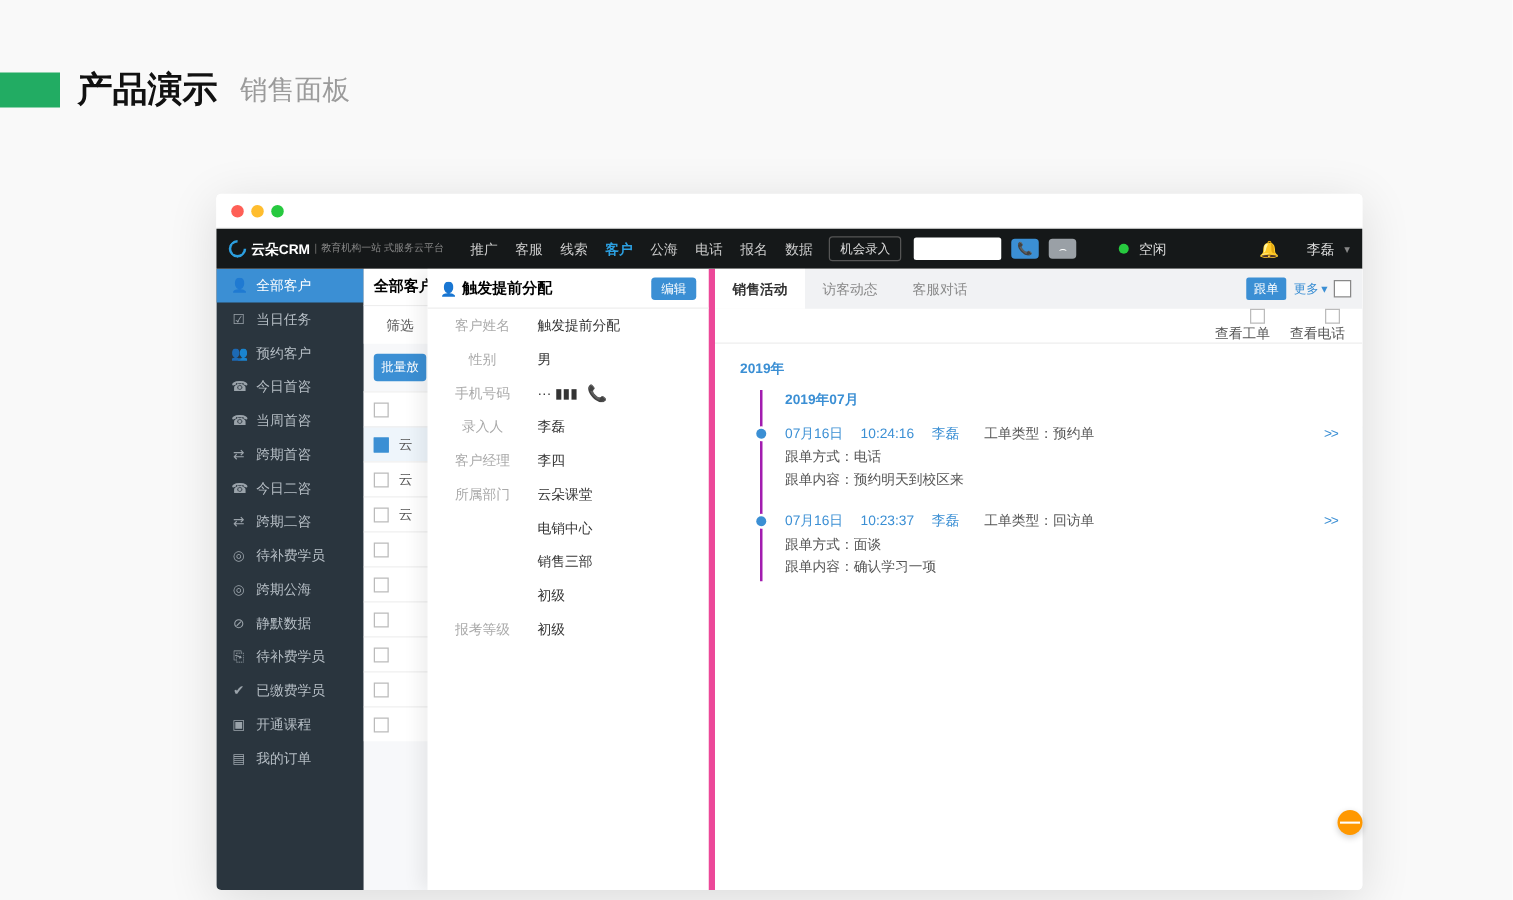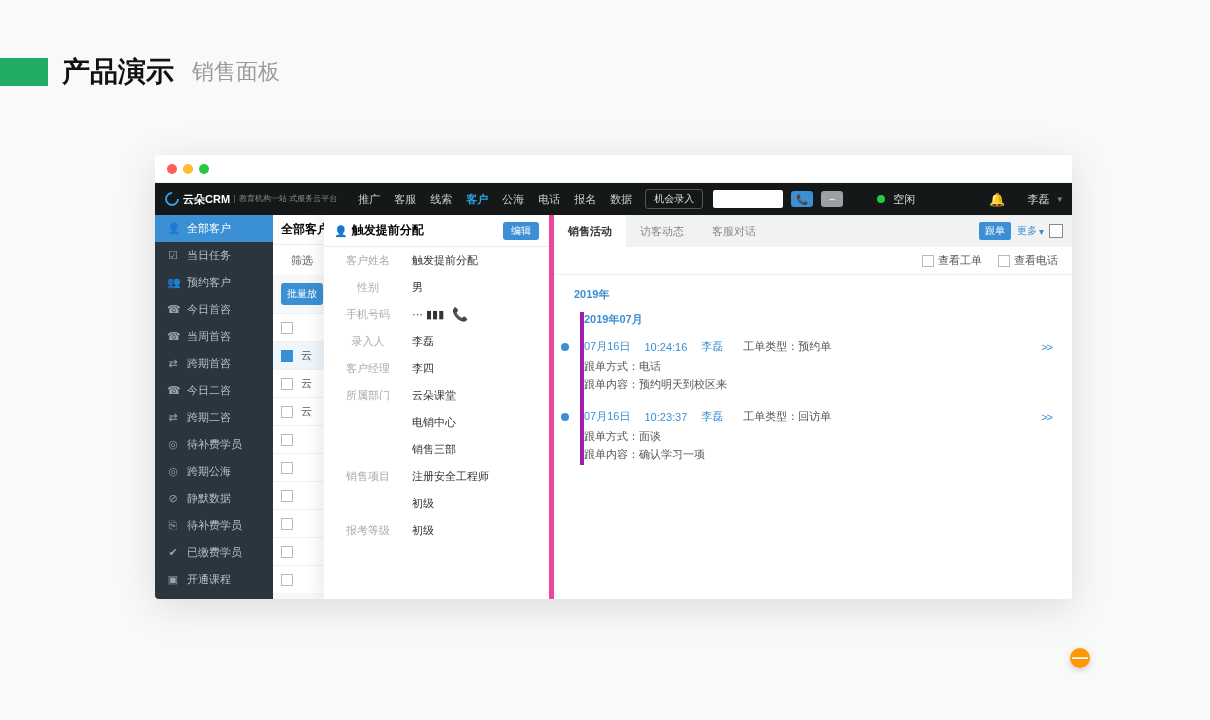--- a/index.html
+++ b/index.html
@@ -33,24 +33,24 @@
     margin-right: 18px;
   }
   .heading-sub {
     font-size: 22px;
     color: #9b9b9b;
   }
 
   
   .app-window {
     position: absolute;
-    left: 155px;
+    left: 173px;
     top: 155px;
     width: 917px;
-    height: 444px;
+    height: 557px;
     background: #fff;
     box-shadow: 0 8px 40px rgba(0,0,0,0.12);
     border-radius: 4px;
     overflow: hidden;
   }
   .titlebar {
     height: 28px;
     background: #fff;
     display: flex;
     align-items: center;
@@ -264,28 +264,28 @@
   .win-icon { width: 12px; height: 12px; border: 1px solid #888; position: relative; }
   .win-icon::after{content:"";position:absolute;left:-2px;top:-2px;width:12px;height:12px;border:1px solid #888;background:#fff;}
 
   .dr-checksrow {
     height: 28px; display:flex; align-items:center; justify-content:flex-end;
     gap: 16px; padding-right: 14px;
     border-bottom: 1px solid #eee;
     color: #555;
   }
   .ck { width: 12px; height: 12px; border:1px solid #bbb; margin-right:4px;}
-  .ck-wrap { display:flex;align-items:center; font-size:11px;}
+  .ck-wrap { display:flex;align-items:flex-end; font-size:11px;flex-direction:column;}
 
   .timeline {
     padding: 12px 20px;
     overflow: auto;
   }
   .tl-year { color: #3b8fd4; font-weight: 600; margin-bottom: 10px; font-size: 11px;}
-  .tl-month-block { border-left: 4px solid #a21caf; margin-left: 6px; position: relative; margin-bottom: 16px;}
+  .tl-month-block { border-left: 2px solid #a21caf; margin-left: 16px; padding-left: 18px; position: relative; margin-bottom: 16px;}
   .tl-month { color: #3b8fd4; font-weight: 600; margin-bottom: 12px; font-size: 11px;}
   .tl-entry {
     position: relative;
     margin-bottom: 14px;
     padding-bottom: 2px;
   }
   .tl-entry::before{
     content:"";
     position:absolute;
     left:-23px; top:4px;
@@ -524,26 +524,20 @@
               <div class="dl-field">
                 <span class="dl-label"></span>
                 <span class="dl-value">
                   <span>电销中心</span>
                 </span>
               </div>
               <div class="dl-field">
                 <span class="dl-label"></span>
                 <span class="dl-value">
                   <span>销售三部</span>
-                </span>
-              </div>
-              <div class="dl-field">
-                <span class="dl-label">销售项目</span>
-                <span class="dl-value">
-                  <span>注册安全工程师</span>
                 </span>
               </div>
               <div class="dl-field">
                 <span class="dl-label"></span>
                 <span class="dl-value">
                   <span>初级</span>
                 </span>
               </div>
               <div class="dl-field">
                 <span class="dl-label">报考等级</span>

